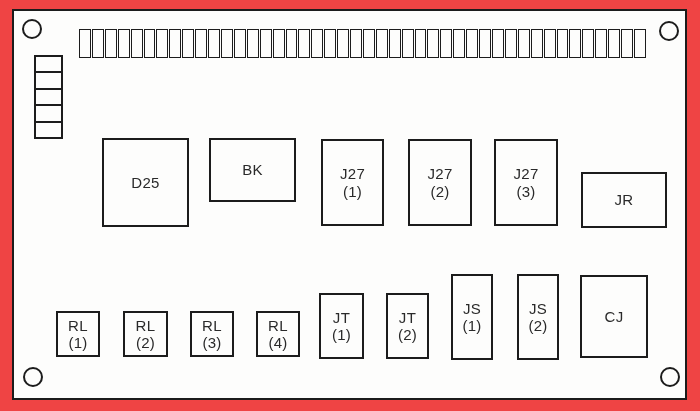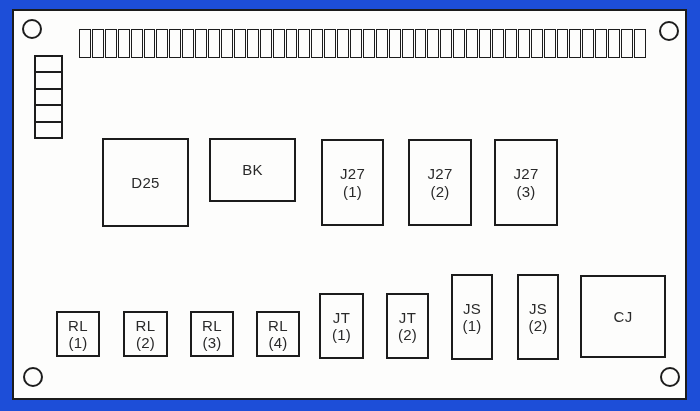--- a/index.html
+++ b/index.html
@@ -3,21 +3,21 @@
 <meta charset="utf-8">
 <style>
   html,body{margin:0;padding:0;}
   body{
     font-family:"Liberation Sans", sans-serif;
     background:#f4f3f1;
   }
   .page{
     position:relative;
     width:700px;height:411px;
-    background:#1d4ed8;
+    background:#ef4444;
     overflow:hidden;
   }
   .board{
     position:absolute;
     left:12px;top:9px;
     width:675px;height:391px;
     box-sizing:border-box;
     border:2px solid #1c1c1c;
     background:#fdfdfc;
   }
@@ -152,20 +152,23 @@
   <div class="cbox" style="left:408px;top:139px;width:64px;height:87px;">
     <span>J27</span>
     <span>(2)</span>
   </div>
 
   <div class="cbox" style="left:494px;top:139px;width:64px;height:87px;">
     <span>J27</span>
     <span>(3)</span>
   </div>
 
+  <div class="cbox" style="left:581px;top:172px;width:86px;height:56px;">
+    <span>JR</span>
+  </div>
 
   <div class="cbox" style="left:56px;top:311px;width:44px;height:46px;">
     <span>RL</span>
     <span>(1)</span>
   </div>
 
   <div class="cbox" style="left:123px;top:311px;width:45px;height:46px;">
     <span>RL</span>
     <span>(2)</span>
   </div>
@@ -193,17 +196,17 @@
   <div class="cbox" style="left:451px;top:274px;width:42px;height:86px;">
     <span>JS</span>
     <span>(1)</span>
   </div>
 
   <div class="cbox" style="left:517px;top:274px;width:42px;height:86px;">
     <span>JS</span>
     <span>(2)</span>
   </div>
 
-  <div class="cbox" style="left:580px;top:275px;width:86px;height:83px;">
+  <div class="cbox" style="left:580px;top:275px;width:68px;height:83px;">
     <span>CJ</span>
   </div>
 
 </div>
 
 </body></html>

